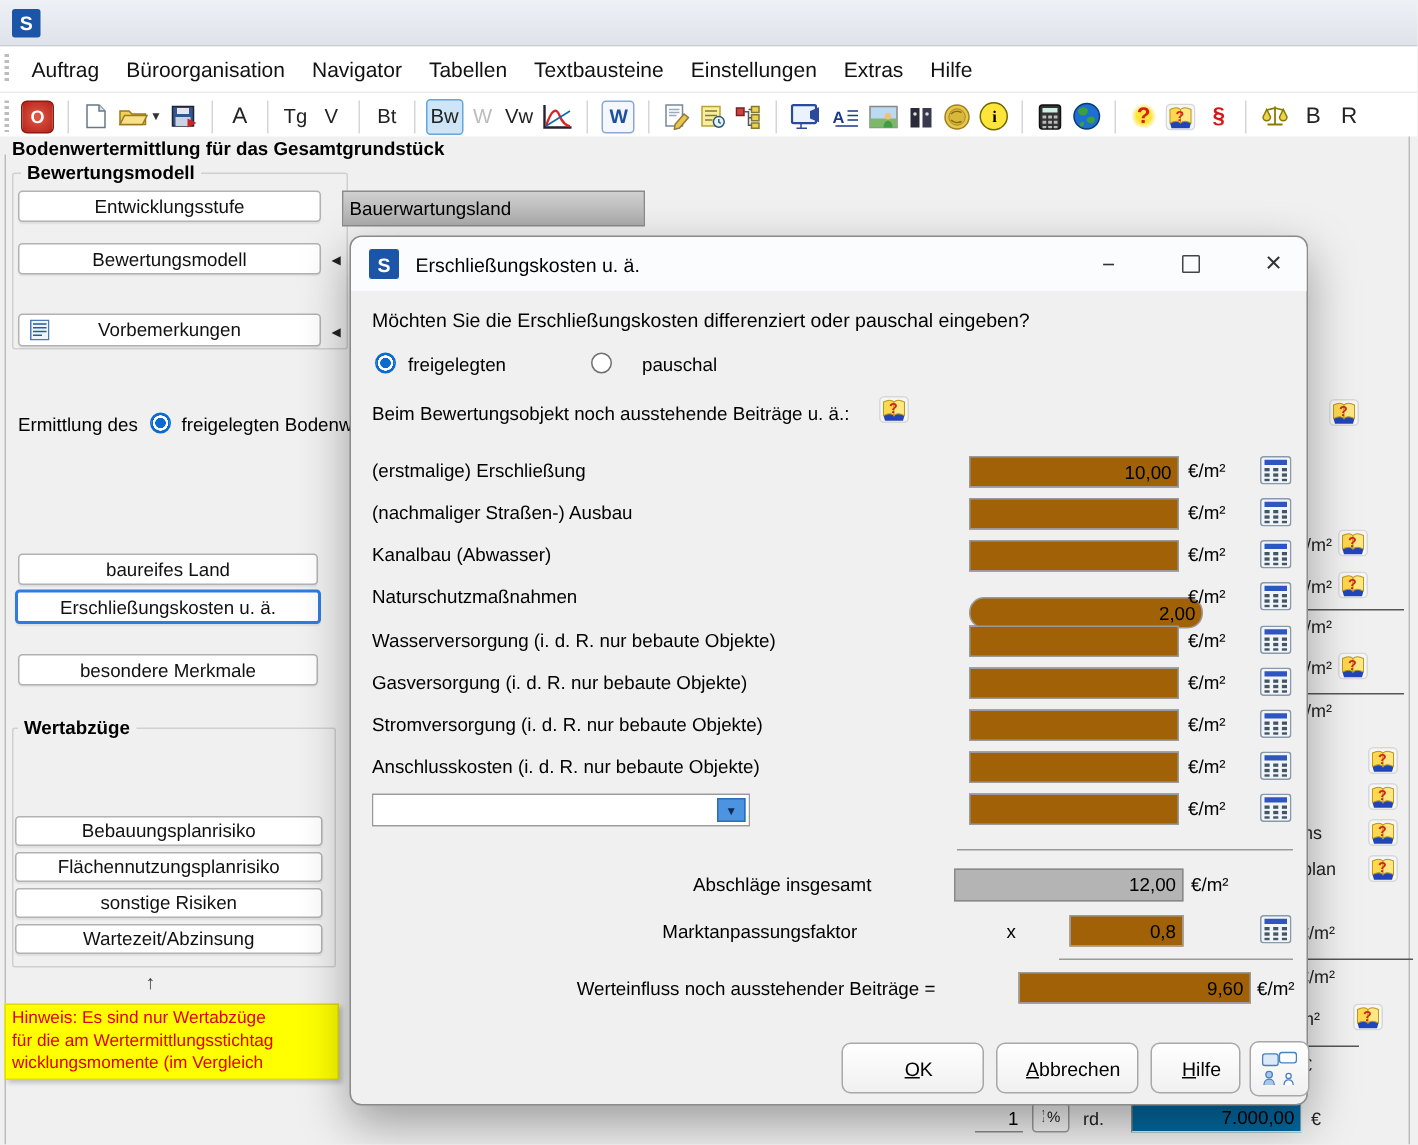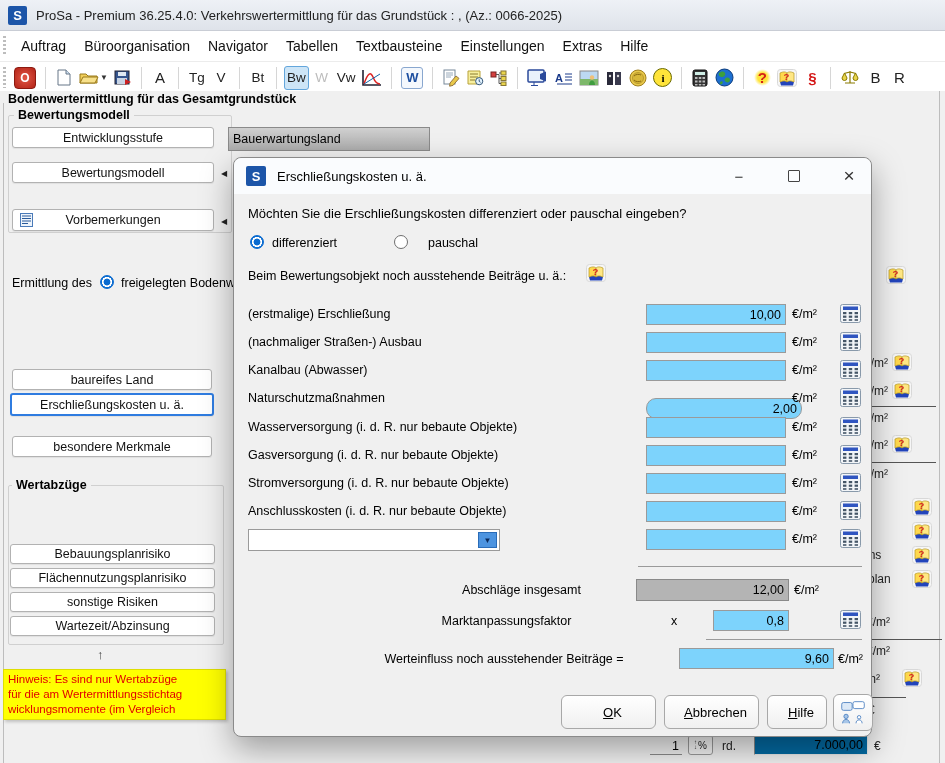--- a/index.html
+++ b/index.html
@@ -73,21 +73,21 @@
     border-radius:8px 8px 0 0;display:flex;align-items:center;gap:11px;padding-left:12px;box-sizing:border-box}
   .dlg-icon{width:20px;height:20px;background:#1c55a8;color:#fff;font-weight:bold;font-size:13px;
     display:flex;align-items:center;justify-content:center;border-radius:2px}
   .dlg-title{font-size:13px;color:#000}
   .win-btn{position:absolute;top:4px;width:34px;height:28px;display:flex;align-items:center;
     justify-content:center;font-size:15px;color:#333;border-radius:4px}
   .max-glyph{width:10px;height:10px;border:1.5px solid #444;border-radius:1px}
   .close-glyph{font-size:19px}
   .dlbl{position:absolute;font-size:12.5px;white-space:nowrap}
   .rlbl{text-align:center}
-  .field{position:absolute;height:21px;background:#7dd3fc;border:1px solid #9a9a9a;font-size:12.5px;
+  .field{position:absolute;height:21px;background:#a16207;border:1px solid #9a9a9a;font-size:12.5px;
     text-align:right;padding:0 4px;box-sizing:border-box;font-family:inherit;color:#000}
   .field.ro{background:#b4b4b4;border-color:#898989}
   .unit{position:absolute;font-size:12.5px;white-space:nowrap}
   .combo{position:absolute;left:14px;width:252px;height:22px;background:#fff;border:1px solid #9a9a9a;box-sizing:border-box}
   .combo input{position:absolute;inset:0;border:none;outline:none;font-family:inherit;font-size:12.5px;padding:0 22px 0 4px;width:100%;box-sizing:border-box}
   .dd-btn{position:absolute;right:2px;top:2px;width:19px;height:16px;background:#4d94e0;
     border:1px solid #2a6cb8;color:#0a2a5c;font-size:8px;display:flex;align-items:center;justify-content:center;box-sizing:border-box}
   .dlg-btn{position:absolute;height:34px;background:linear-gradient(#ffffff,#f0f0f0);border:1px solid #a8a8a8;
     border-radius:6px;display:flex;align-items:center;justify-content:center;gap:8px;font-size:13px;box-sizing:border-box}
   .glyph-ok{color:#149314;font-weight:bold;font-size:16px}
@@ -130,21 +130,20 @@
       <path d="M3 13c3-2 6-2 7-1 1-1 4-1 7 1l-1 3.5H4z" fill="#2244bb"></path>
       <path d="M3 4c3-1.5 5.5-1.5 7 0v9c-1.5-1.5-4-1.5-7 0z" fill="#ffd84d" stroke="#b89a20" stroke-width="0.7"></path>
       <path d="M17 4c-3-1.5-5.5-1.5-7 0v9c1.5-1.5 4-1.5 7 0z" fill="#ffe784" stroke="#b89a20" stroke-width="0.7"></path>
       <text x="6.6" y="11.4" font-size="9.5" font-weight="bold" fill="#d42222">?</text>
     </g>
   </defs>
 </svg>
 
 <div class="titlebar">
   <span class="app-icon">S</span>
-  <span class="title-text">ProSa - Premium 36.25.4.0: Verkehrswertermittlung für das Grundstück : ,  (Az.: 0066-2025)</span>
 </div>
 
 <div class="menubar">
   <span class="grip"></span>
   <span class="menu-item">Auftrag</span>
   <span class="menu-item">Büroorganisation</span>
   <span class="menu-item">Navigator</span>
   <span class="menu-item">Tabellen</span>
   <span class="menu-item">Textbausteine</span>
   <span class="menu-item">Einstellungen</span>
@@ -429,21 +428,21 @@
     <span class="win-btn" style="left:543px">
         <span class="max-glyph"></span>
       </span>
     <span class="win-btn" style="left:598px">
         <span class="close-glyph">×</span>
       </span>
 
     <div class="dlbl" style="left:14px;top:48px;font-size:13px">Möchten Sie die Erschließungskosten differenziert oder pauschal eingeben?</div>
 
     <span class="radio on abs" style="left:16px;top:77px"></span>
-    <span class="dlbl" style="left:38px;top:78px">differenziert</span>
+    <span class="dlbl" style="left:38px;top:78px">freigelegten</span>
     <span class="radio abs" style="left:160px;top:77px"></span>
     <span class="dlbl" style="left:194px;top:78px">pauschal</span>
 
     <div class="dlbl" style="left:14px;top:111px">Beim Bewertungsobjekt noch ausstehende Beiträge u. ä.:</div>
     <svg class="bookico" style="left:352px;top:106px" viewBox="0 0 20 18">
         <use href="#bookdef"></use>
       </svg>
 
     <div class="dlbl" style="left:14px;top:149px">(erstmalige) Erschließung</div>
     <input class="field" style="left: 412px; top: 146px; width: 140px;" value="10,00">

